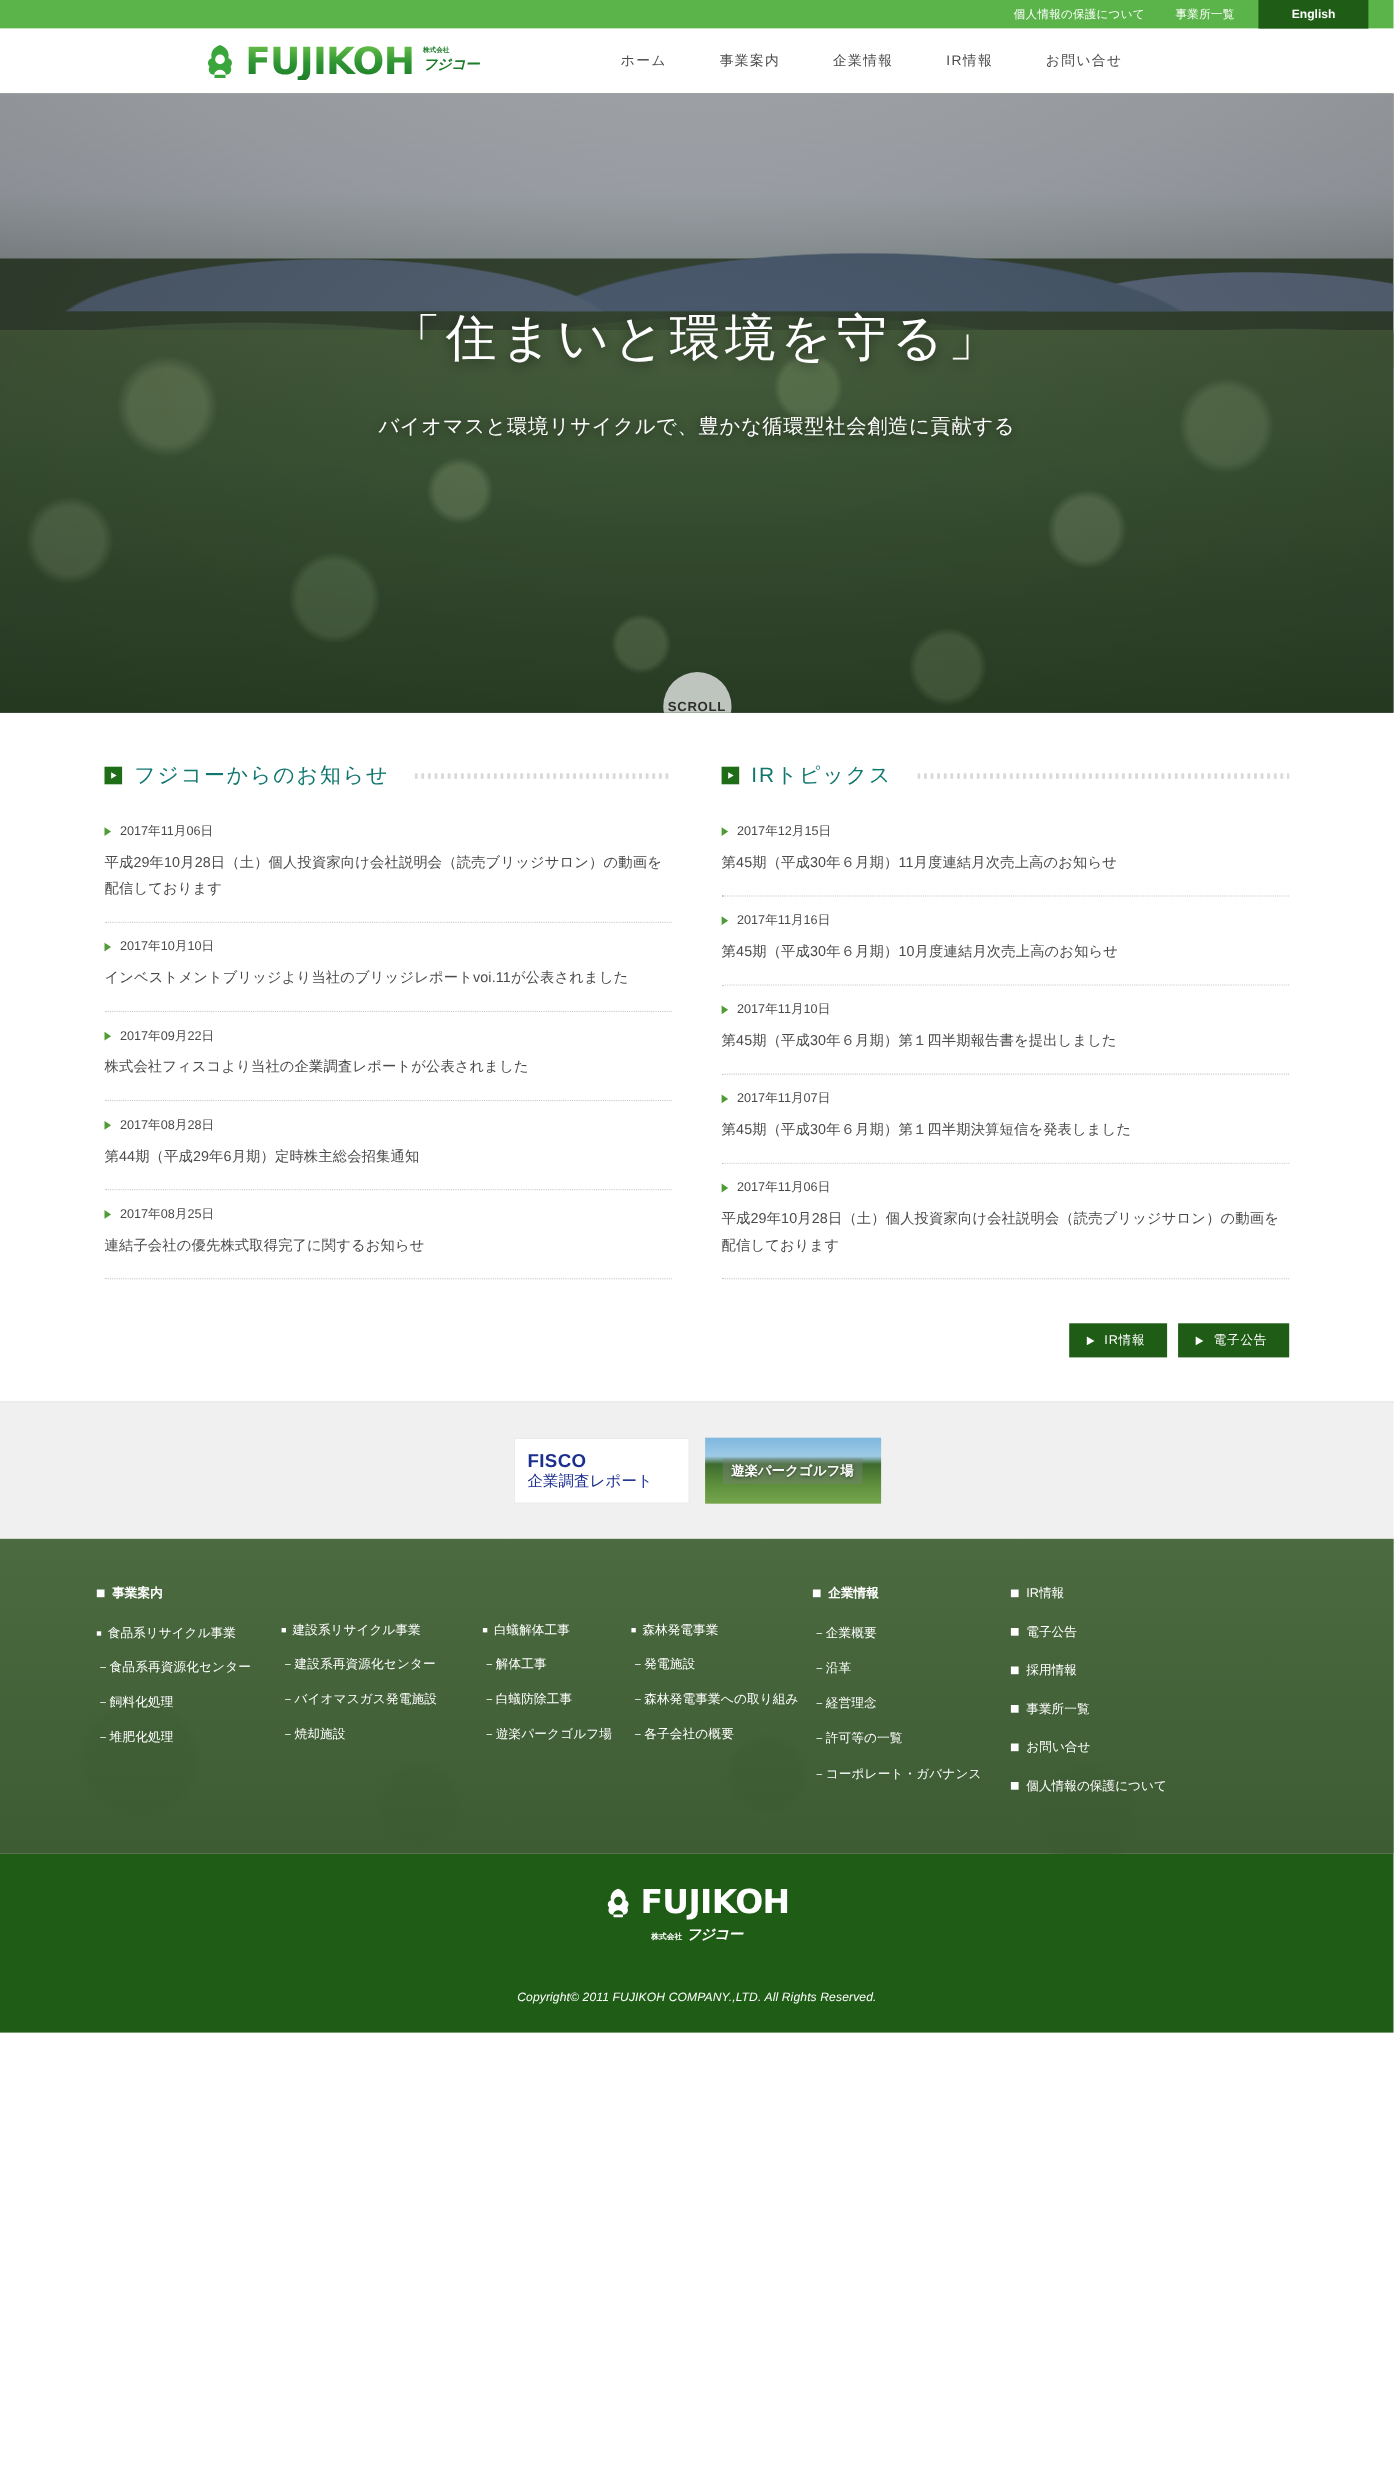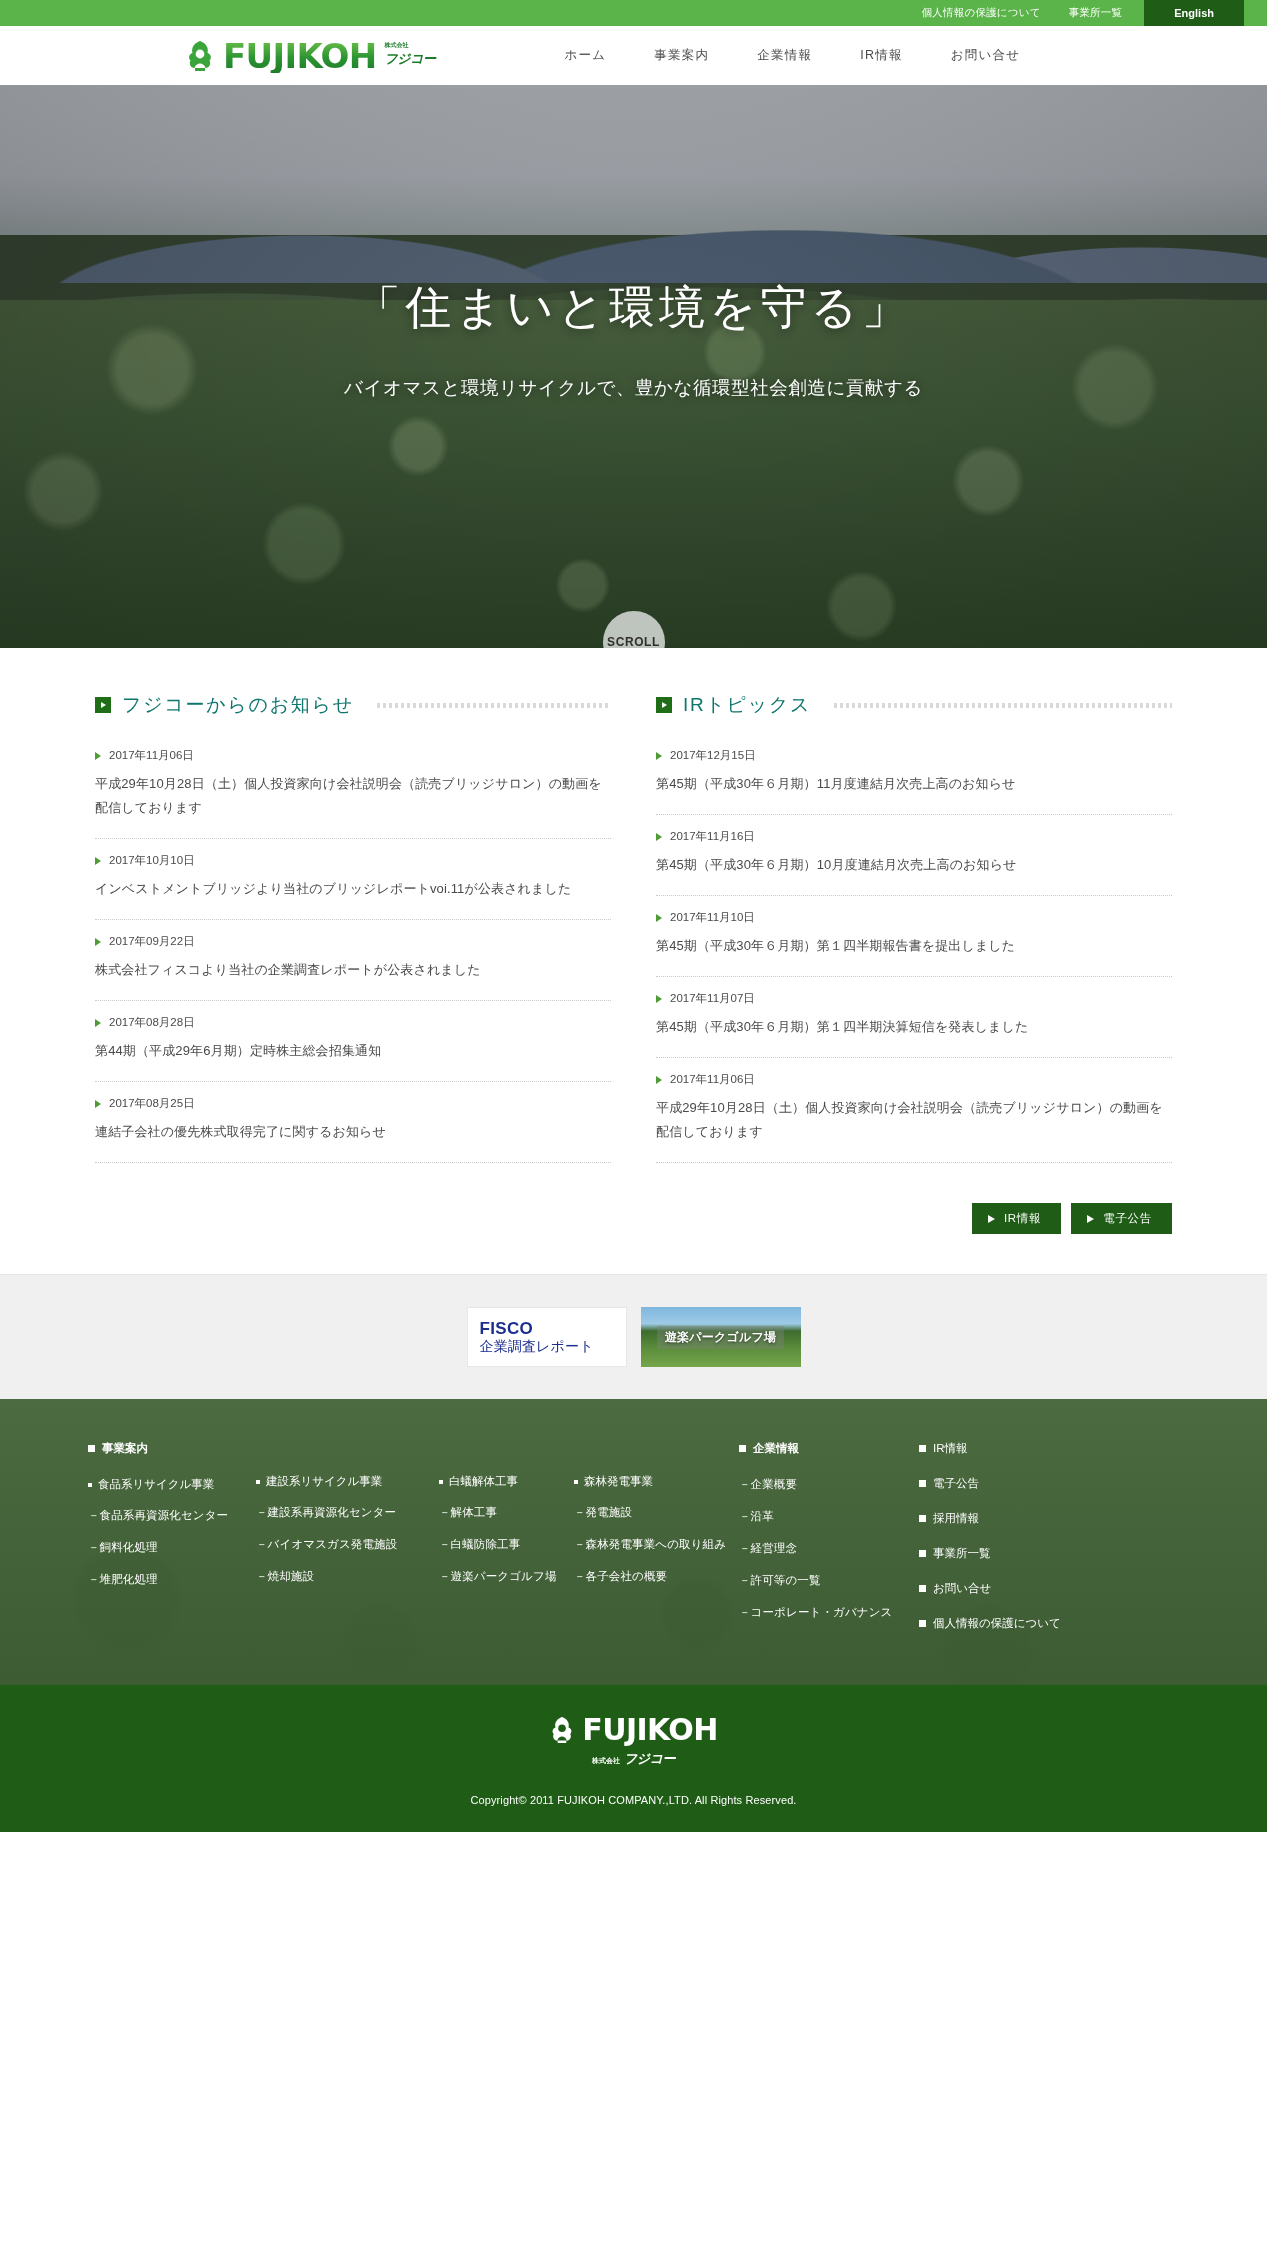--- a/index.html
+++ b/index.html
@@ -340,24 +340,25 @@
   .flogo { display:flex; align-items:center; gap:7px; }
   .flogo-mark { width:26px; height:28px; }
   .flogo-word {
     font-size:30px; font-weight:bold; color:#fff; line-height:1;
     letter-spacing:-0.02em; font-family:"DejaVu Sans", sans-serif;
   }
   .flogo-sub { display:flex; align-items:baseline; gap:4px; margin-top:5px; }
   .flogo-sub .kk { font-size:7px; color:#fff; font-weight:bold; }
   .flogo-sub .jp { font-size:13px; color:#fff; font-weight:bold; font-style:italic; letter-spacing:-.04em; }
   .copyright {
-    margin-top:26px;
+    margin-top:42px;
     color:#ffffff;
     font-size:11px;
     letter-spacing:.01em;
+    font-style:italic;
   }
 </style>
 </head>
 <body>
 
 <div class="topbar">
   <a class="topbar-link" href="#">個人情報の保護について</a>
   <a class="topbar-link" href="#">事業所一覧</a>
   <a class="topbar-btn" href="#">English</a>
 </div>

